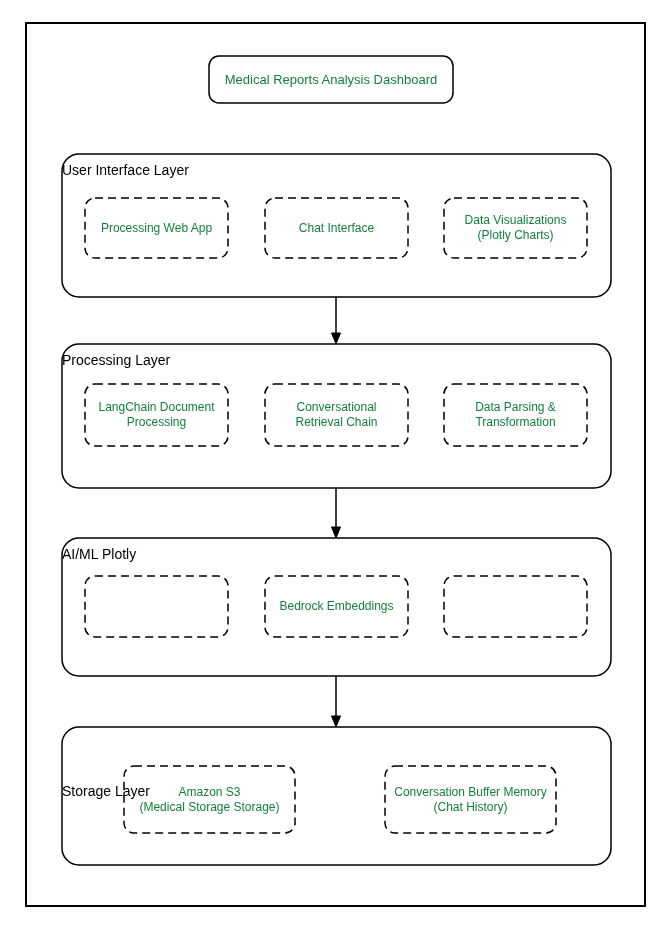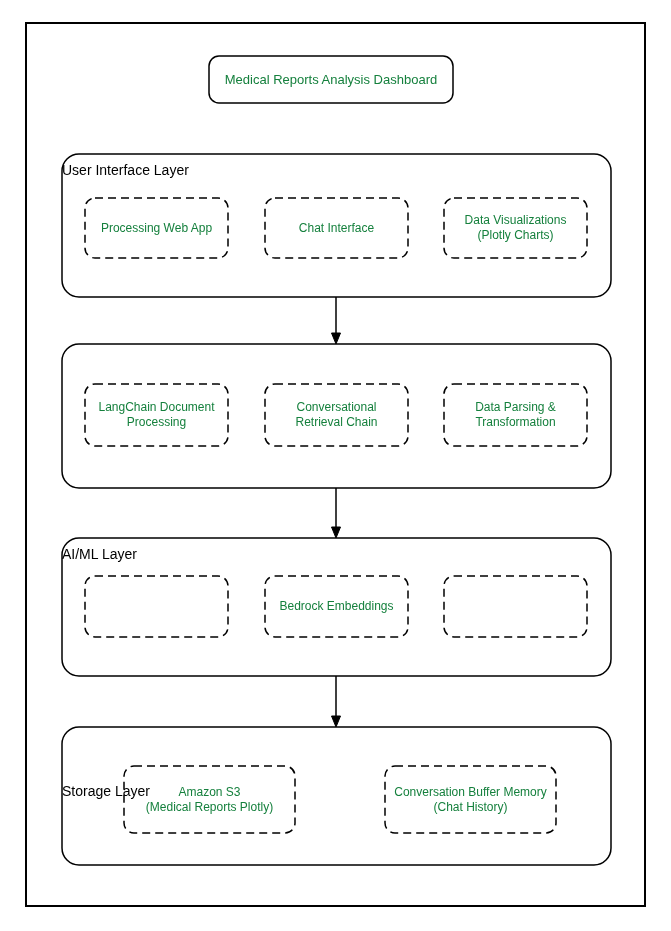--- a/index.html
+++ b/index.html
@@ -90,35 +90,36 @@
     </g>
     <g>
       <line x1="336" y1="676" x2="336" y2="717" stroke="#000000" stroke-width="1.5"></line>
       <polygon points="336,727 331.5,716 340.5,716" fill="#000000" stroke="#000000" stroke-width="1"></polygon>
     </g>
   </svg>
 
   <div class="txt diagram-title" style="left:209px; top:56px; width:244px; height:47px;">Medical Reports Analysis Dashboard</div>
 
   <div class="layer-title" style="top:154px;">User Interface Layer</div>
-  <div class="layer-title" style="top:538px;">AI/ML Layer</div>
+  <div class="layer-title" style="top:344px;">Processing Layer</div>
+  <div class="layer-title" style="top:538px;">AI/ML Plotly</div>
   <div class="layer-title" style="top:727px;margin-top:48px;">Storage Layer</div>
 
   <div class="txt" style="left:85px; top:198px; width:143px; height:60px;">Processing Web App</div>
   <div class="txt" style="left:265px; top:198px; width:143px; height:60px;">Chat Interface</div>
   <div class="txt" style="left:444px; top:198px; width:143px; height:60px;">Data Visualizations
 (Plotly Charts)</div>
 
   <div class="txt" style="left:85px; top:384px; width:143px; height:62px;">LangChain Document
 Processing</div>
   <div class="txt" style="left:265px; top:384px; width:143px; height:62px;">Conversational
 Retrieval Chain</div>
   <div class="txt" style="left:444px; top:384px; width:143px; height:62px;">Data Parsing &amp;
 Transformation</div>
 
   <div class="txt" style="left:265px; top:576px; width:143px; height:61px;">Bedrock Embeddings</div>
 
   <div class="txt" style="left:124px; top:766px; width:171px; height:67px;">Amazon S3
-(Medical Reports Plotly)</div>
+(Medical Storage Storage)</div>
   <div class="txt" style="left:385px; top:766px; width:171px; height:67px;">Conversation Buffer Memory
 (Chat History)</div>
 
 </div>
 
 </body></html>

